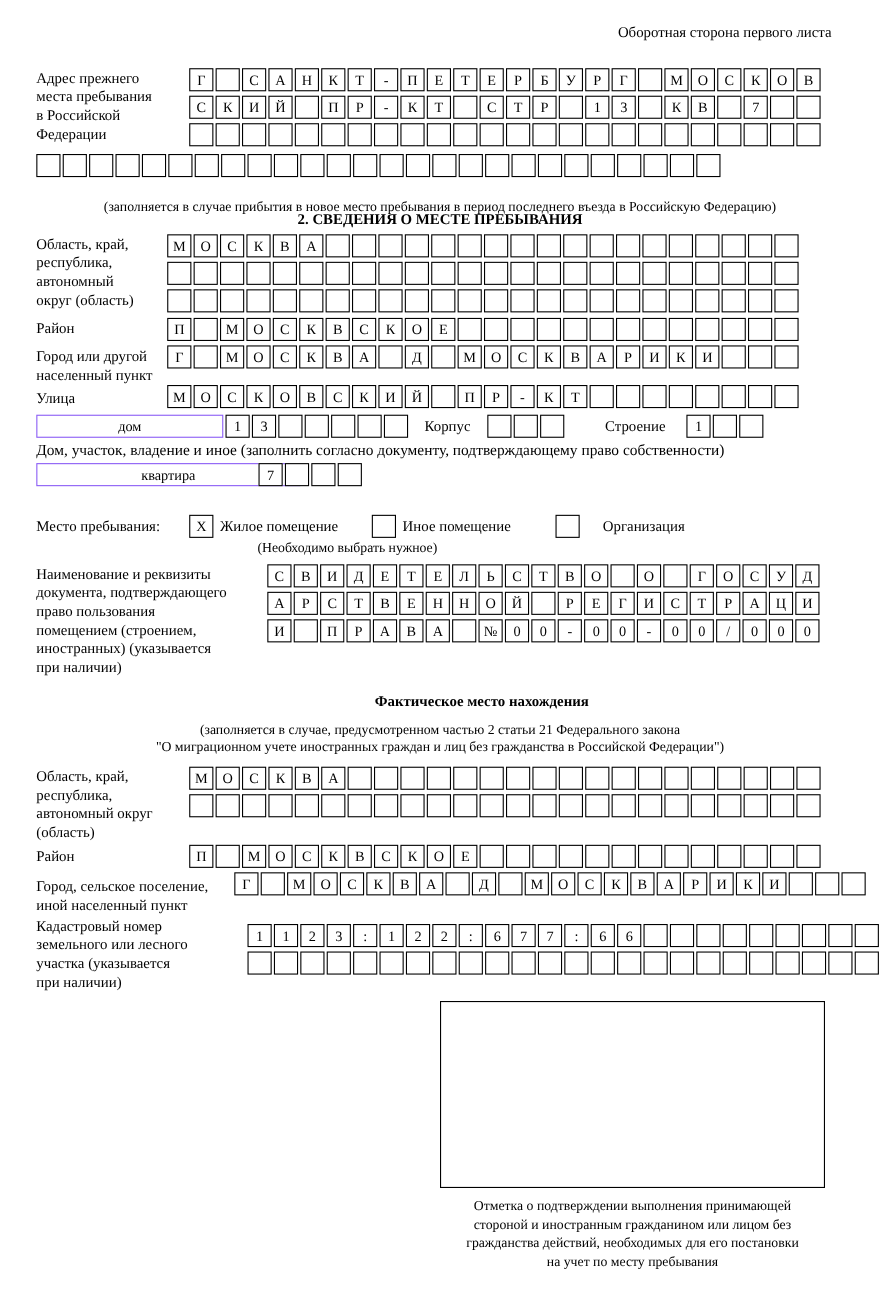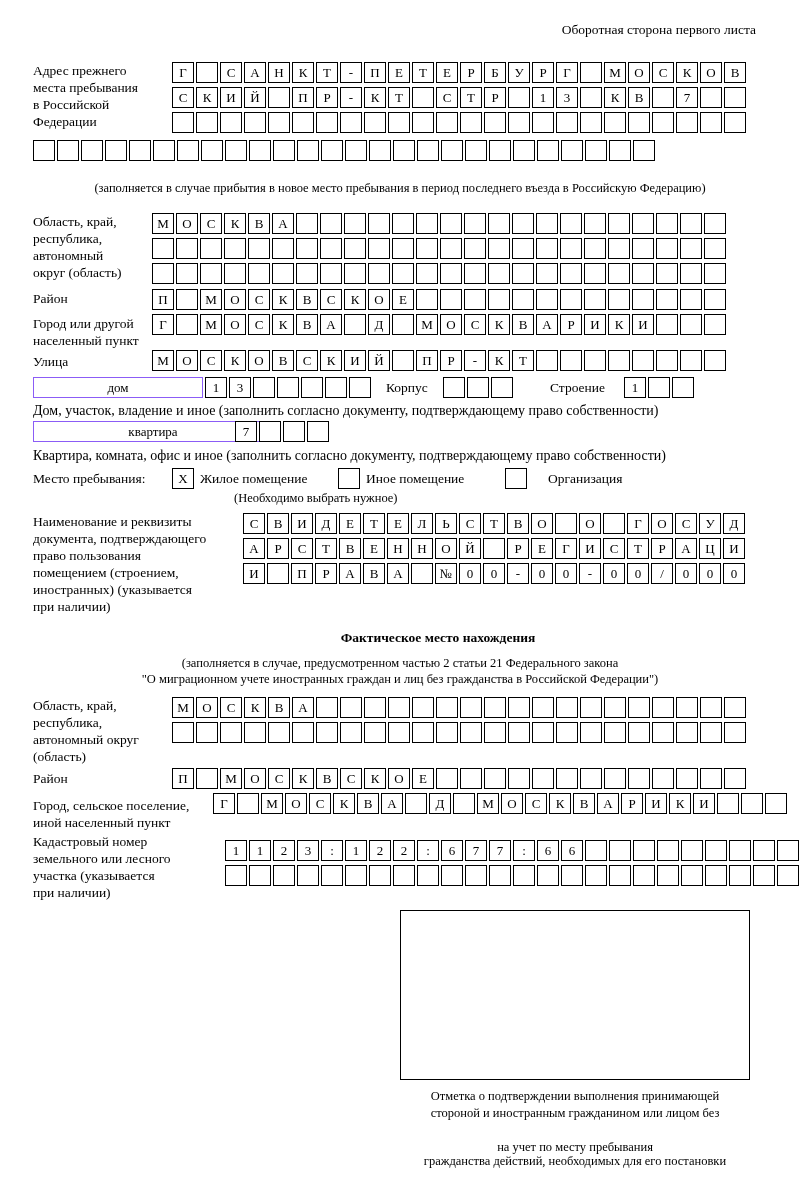--- a/index.html
+++ b/index.html
@@ -222,20 +222,21 @@
       <div class="cell"></div>
       <div class="cell"></div>
       <div class="cell"></div>
       <div class="cell"></div>
       <div class="cell"></div>
       <div class="cell"></div>
     </div>
 
   <div class="center-note" style="left:0; top:180px; width:800px;">(заполняется в случае прибытия в новое место пребывания в период последнего въезда в Российскую Федерацию)</div>
 
+  <div class="section-title" style="top:192px;">2. СВЕДЕНИЯ О МЕСТЕ ПРЕБЫВАНИЯ</div>
 
   <div class="lbl" style="left:33px; top:213px;">Область, край,
 республика,
 автономный
 округ (область)</div>
   <div class="cells" id="s2-region-0" style="left:152px; top:213px;">
       <div class="cell">М</div>
       <div class="cell">О</div>
       <div class="cell">С</div>
       <div class="cell">К</div>
@@ -423,21 +424,20 @@
 
   <div class="lbl small" style="left:33px; top:402px;">Дом, участок, владение и иное (заполнить согласно документу, подтверждающему право собственности)</div>
 
   <div class="widebox" style="left:33px; top:421px; width:240px;">квартира</div>
   <div class="cells" id="s2-flat" style="left:235px; top:421px;">
       <div class="cell">7</div>
       <div class="cell"></div>
       <div class="cell"></div>
       <div class="cell"></div>
     </div>
-  <div class="lbl small" style="left:33px; top:447px;">Квартира, комната, офис и иное (заполнить согласно документу, подтверждающему право собственности)</div>
 
   <div class="inline-lbl" style="left:33px; top:468px;">Место пребывания:</div>
   <div class="checkbox" style="left:172px; top:468px;">X</div>
   <div class="inline-lbl" style="left:200px; top:468px;">Жилое помещение</div>
   <div class="checkbox" style="left:338px; top:468px;"></div>
   <div class="inline-lbl" style="left:366px; top:468px;">Иное помещение</div>
   <div class="checkbox" style="left:505px; top:468px;"></div>
   <div class="inline-lbl" style="left:548px; top:468px;">Организация</div>
   <div class="inline-lbl" style="left:234px; top:488px; font-size:12.5px;">(Необходимо выбрать нужное)</div>
 
@@ -688,16 +688,16 @@
       <div class="cell"></div>
       <div class="cell"></div>
       <div class="cell"></div>
       <div class="cell"></div>
       <div class="cell"></div>
     </div>
 
   <div class="bigbox" style="left:400px; top:910px; width:350px; height:170px;"></div>
   <div class="foot" style="left:395px; top:1088px; width:360px;">Отметка о подтверждении выполнения принимающей</div>
   <div class="foot" style="left:395px; top:1105px; width:360px;">стороной и иностранным гражданином или лицом без</div>
-  <div class="foot" style="left:395px; top:1122px; width:360px;margin-top:31px;">гражданства действий, необходимых для его постановки</div>
+  <div class="foot" style="left:395px; top:1122px; width:360px;">гражданства действий, необходимых для его постановки</div>
   <div class="foot" style="left:395px; top:1139px; width:360px;">на учет по месту пребывания</div>
 
 </div>
 
 </body></html>

